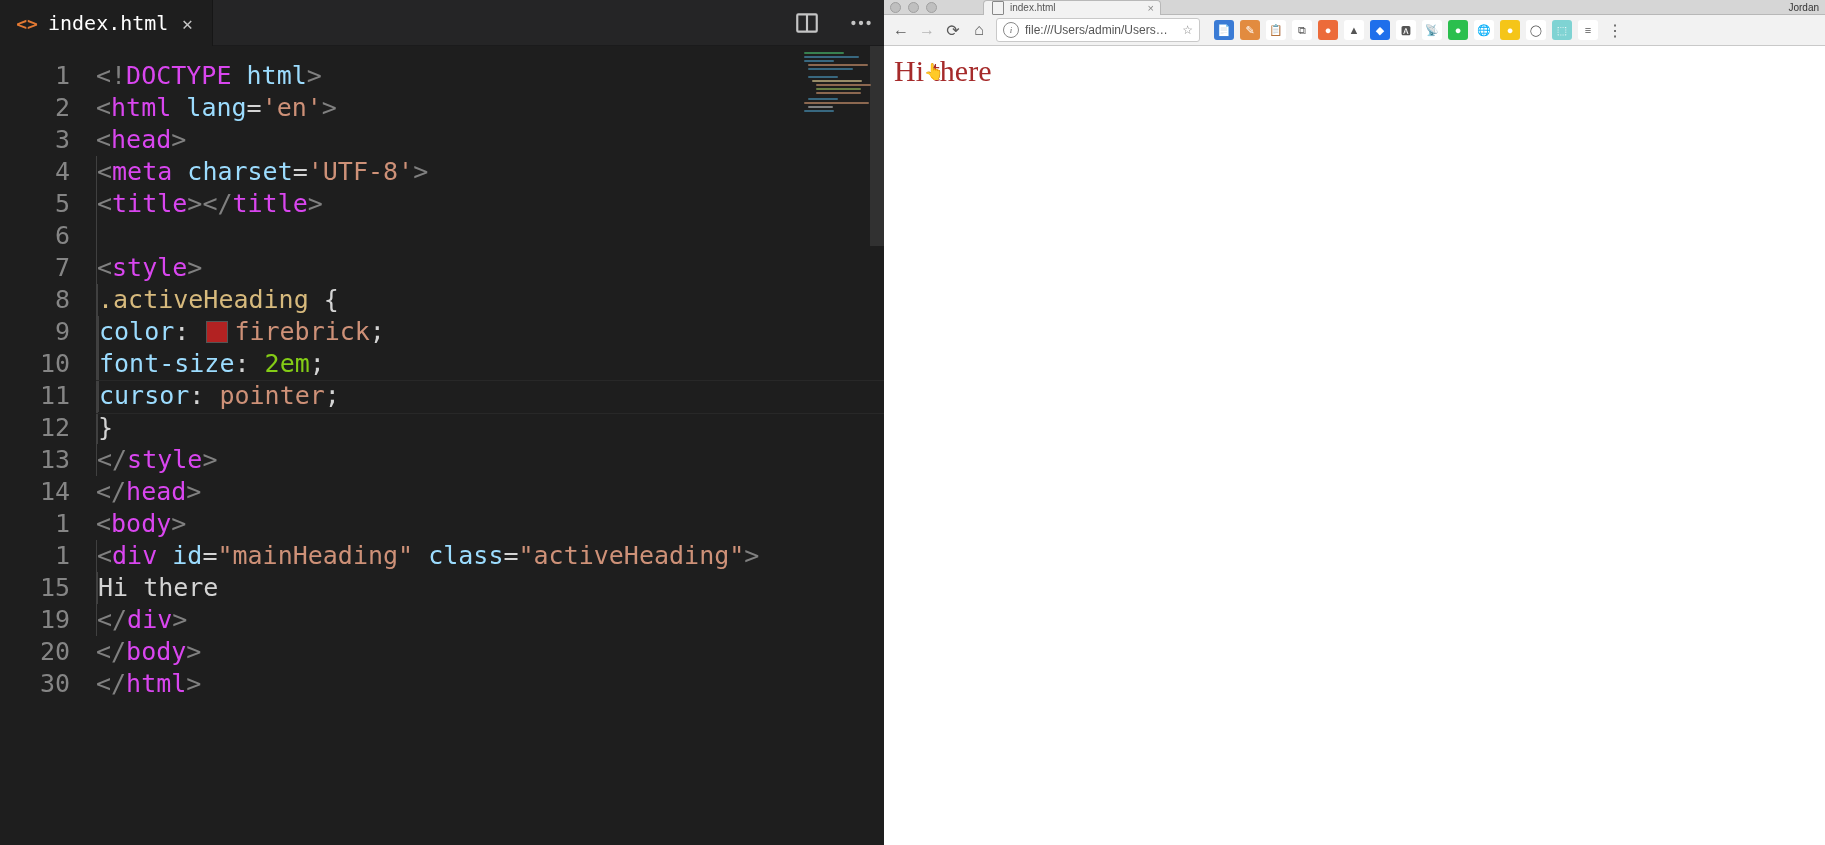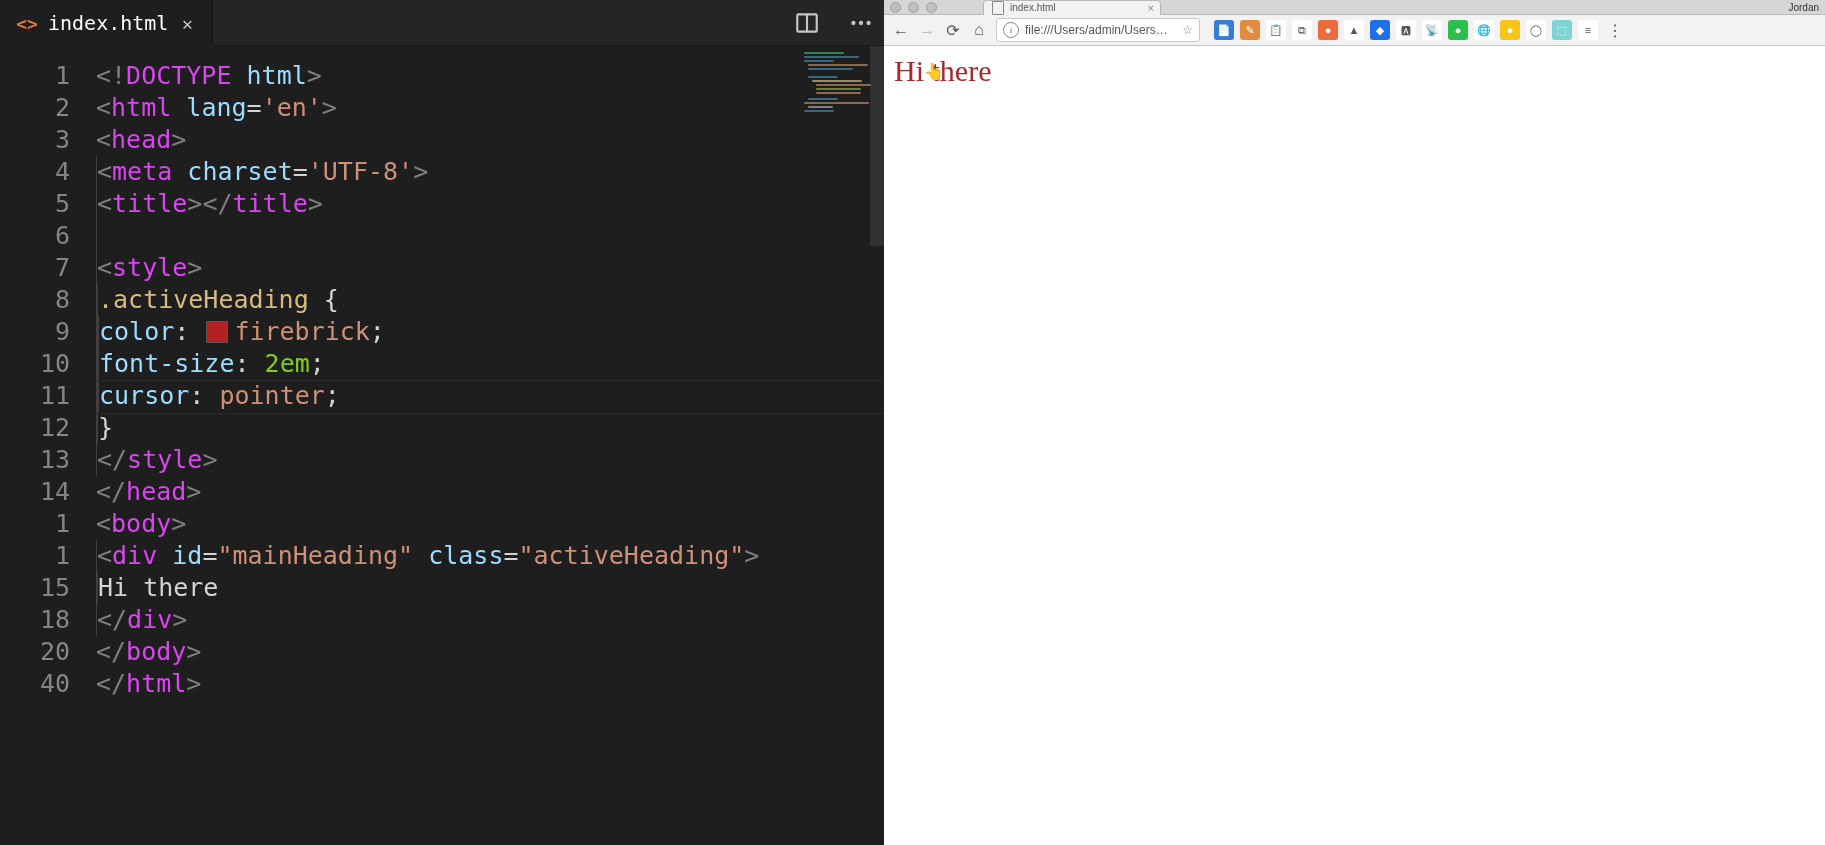--- a/index.html
+++ b/index.html
@@ -88,23 +88,23 @@
           <div>8</div>
           <div>9</div>
           <div>10</div>
           <div>11</div>
           <div>12</div>
           <div>13</div>
           <div>14</div>
           <div>1</div>
           <div>1</div>
           <div>15</div>
-          <div>18</div>
+          <div>19</div>
           <div>20</div>
-          <div>40</div>
+          <div>30</div>
         </div>
       <div class="code" id="code"><div class="line"><span class="c-gray">&lt;!</span><span class="c-blue">DOCTYPE</span><span class="c-white"> </span><span class="c-lblue">html</span><span class="c-gray">&gt;</span></div><div class="line"><span class="c-gray">&lt;</span><span class="c-blue">html</span><span class="c-white"> </span><span class="c-lblue">lang</span><span class="c-white">=</span><span class="c-orange">'en'</span><span class="c-gray">&gt;</span></div><div class="line"><span class="c-gray">&lt;</span><span class="c-blue">head</span><span class="c-gray">&gt;</span></div><div class="line"><span class="indent-guide"></span>  <span class="c-gray">&lt;</span><span class="c-blue">meta</span><span class="c-white"> </span><span class="c-lblue">charset</span><span class="c-white">=</span><span class="c-orange">'UTF-8'</span><span class="c-gray">&gt;</span></div><div class="line"><span class="indent-guide"></span>  <span class="c-gray">&lt;</span><span class="c-blue">title</span><span class="c-gray">&gt;&lt;/</span><span class="c-blue">title</span><span class="c-gray">&gt;</span></div><div class="line"><span class="indent-guide"></span>  </div><div class="line"><span class="indent-guide"></span>  <span class="c-gray">&lt;</span><span class="c-blue">style</span><span class="c-gray">&gt;</span></div><div class="line"><span class="indent-guide"></span>  <span class="indent-guide"></span>  <span class="c-yellow">.activeHeading</span><span class="c-white"> {</span></div><div class="line"><span class="indent-guide"></span>  <span class="indent-guide"></span>  <span class="indent-guide"></span>  <span class="c-lblue">color</span><span class="c-white">: </span><span class="swatch"></span><span class="c-orange">firebrick</span><span class="c-white">;</span></div><div class="line"><span class="indent-guide"></span>  <span class="indent-guide"></span>  <span class="indent-guide"></span>  <span class="c-lblue">font-size</span><span class="c-white">: </span><span class="c-green">2em</span><span class="c-white">;</span></div><div class="line"><span class="indent-guide"></span>  <span class="indent-guide"></span>  <span class="indent-guide"></span>  <span class="c-lblue">cursor</span><span class="c-white">: </span><span class="c-orange">pointer</span><span class="c-white">;</span></div><div class="line"><span class="indent-guide"></span>  <span class="indent-guide"></span>  <span class="c-white">}</span></div><div class="line"><span class="indent-guide"></span>  <span class="c-gray">&lt;/</span><span class="c-blue">style</span><span class="c-gray">&gt;</span></div><div class="line"><span class="c-gray">&lt;/</span><span class="c-blue">head</span><span class="c-gray">&gt;</span></div><div class="line"><span class="c-gray">&lt;</span><span class="c-blue">body</span><span class="c-gray">&gt;</span></div><div class="line"><span class="indent-guide"></span>  <span class="c-gray">&lt;</span><span class="c-blue">div</span><span class="c-white"> </span><span class="c-lblue">id</span><span class="c-white">=</span><span class="c-orange">"mainHeading"</span><span class="c-white"> </span><span class="c-lblue">class</span><span class="c-white">=</span><span class="c-orange">"activeHeading"</span><span class="c-gray">&gt;</span></div><div class="line"><span class="indent-guide"></span>  <span class="indent-guide"></span>  <span class="c-white">Hi there</span></div><div class="line"><span class="indent-guide"></span>  <span class="c-gray">&lt;/</span><span class="c-blue">div</span><span class="c-gray">&gt;</span></div><div class="line"><span class="c-gray">&lt;/</span><span class="c-blue">body</span><span class="c-gray">&gt;</span></div><div class="line"><span class="c-gray">&lt;/</span><span class="c-blue">html</span><span class="c-gray">&gt;</span></div><div class="hl-line" style="top: 334px;"></div></div>
       <div class="minimap">
         <div class="scroll-indicator"></div>
         <div class="mm" style="top:6px;left:10px;width:40px;background:#4a6"></div>
         <div class="mm" style="top:10px;left:10px;width:55px;background:#48a"></div>
         <div class="mm" style="top:14px;left:10px;width:30px;background:#48a"></div>
         <div class="mm" style="top:18px;left:14px;width:60px;background:#b86"></div>
         <div class="mm" style="top:22px;left:14px;width:45px;background:#48a"></div>
         <div class="mm" style="top:30px;left:14px;width:30px;background:#48a"></div>

